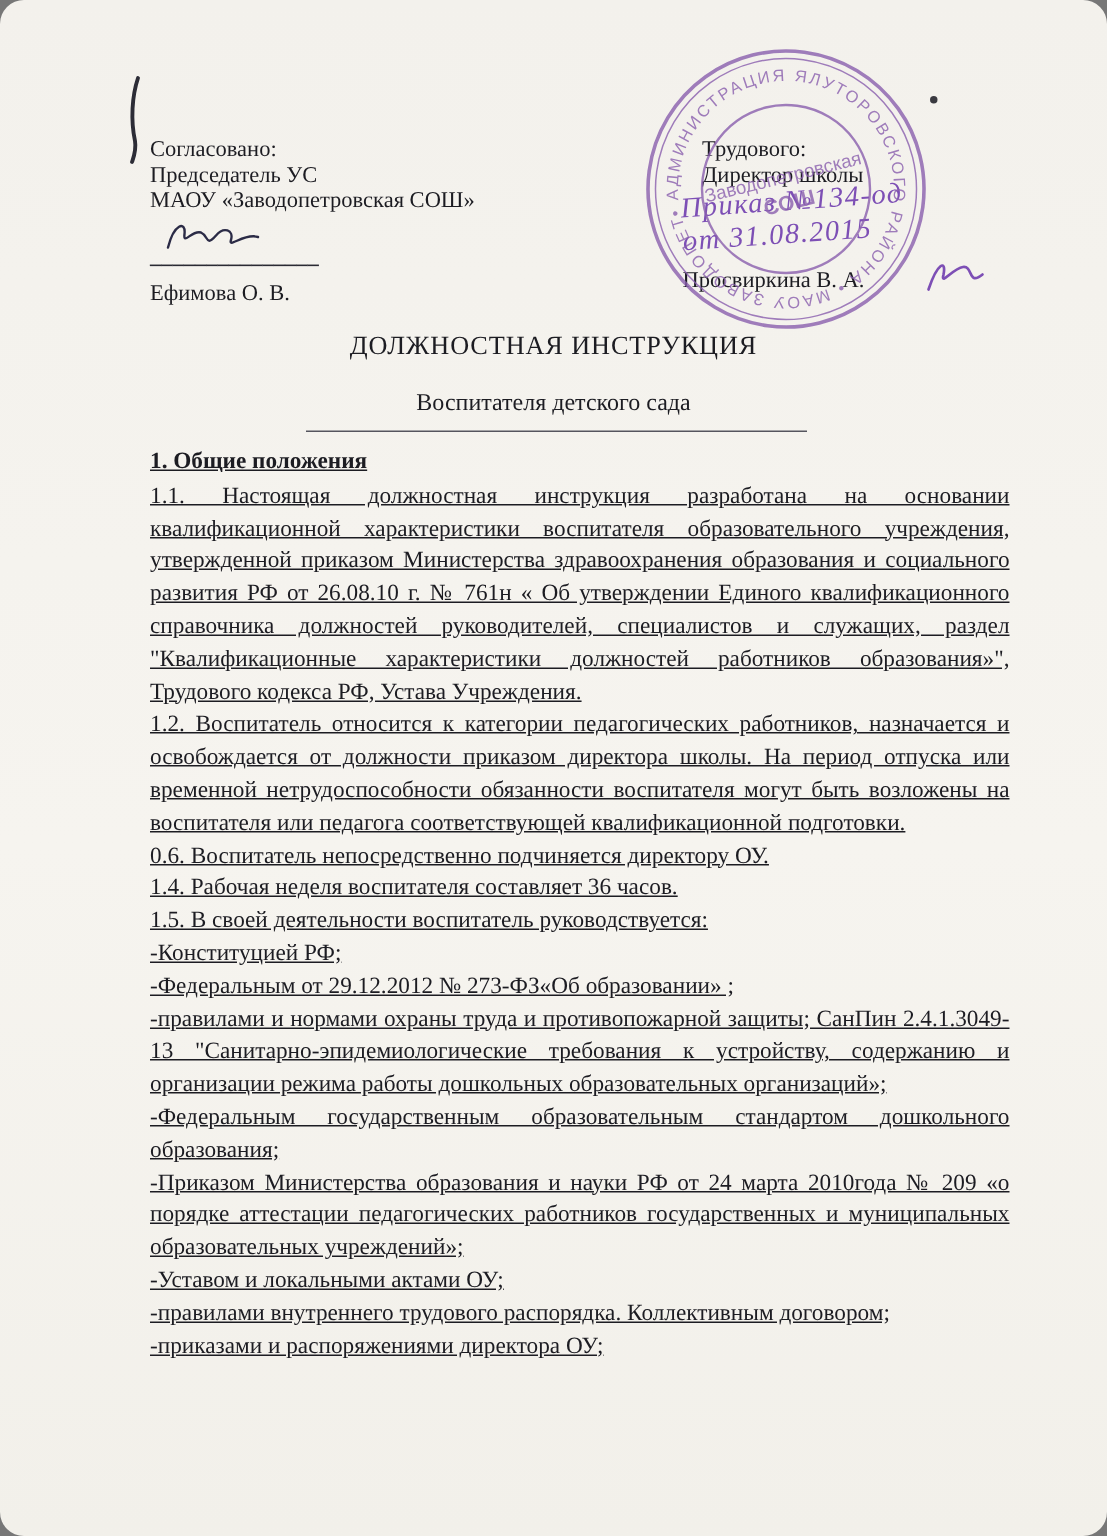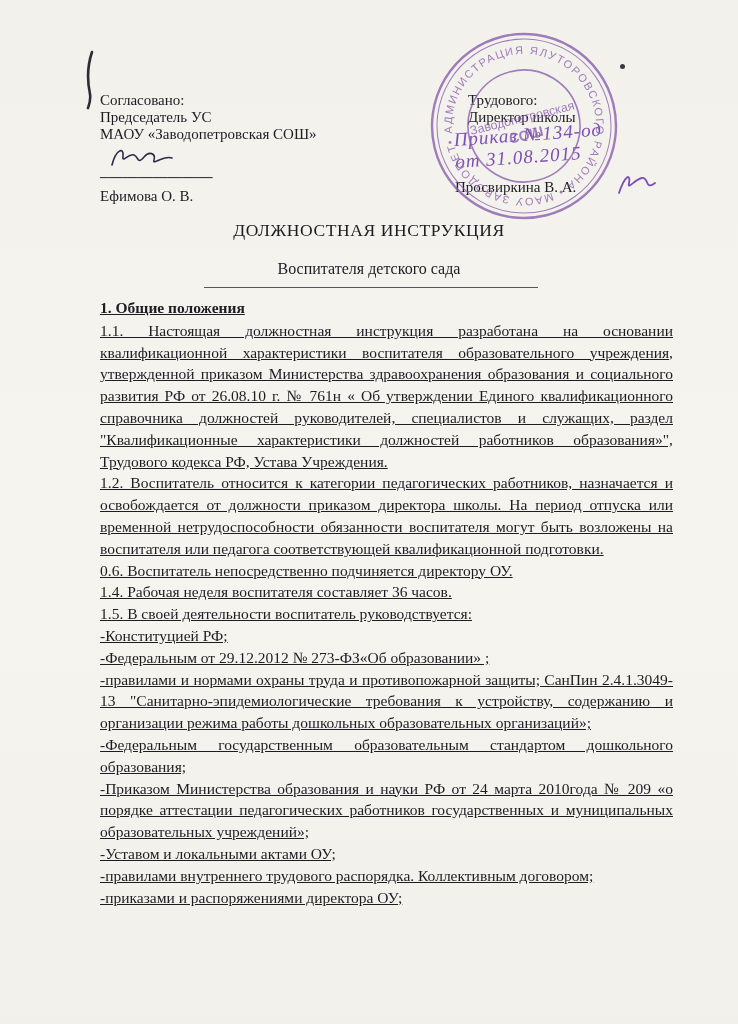--- a/index.html
+++ b/index.html
@@ -6,20 +6,21 @@
   html,body { margin:0; padding:0; background:#777; }
   .page {
     position: relative;
     width: 738px;
     height: 1024px;
     margin: 0 auto;
     background: linear-gradient(180deg, #f3f1ec 0%, #f6f4ef 55%, #f2f0ea 100%);
     font-family: "Liberation Serif", "DejaVu Serif", serif;
     color: #1c1c22;
     overflow: hidden;
+    border-radius: 16px;
   }
 
   
   .pen-mark { position:absolute; left:84px; top:50px; }
 
   
   .approve-left {
     position:absolute; left:100px; top:92px;
     font-size:15px; line-height:16.5px; width:230px;
   }

